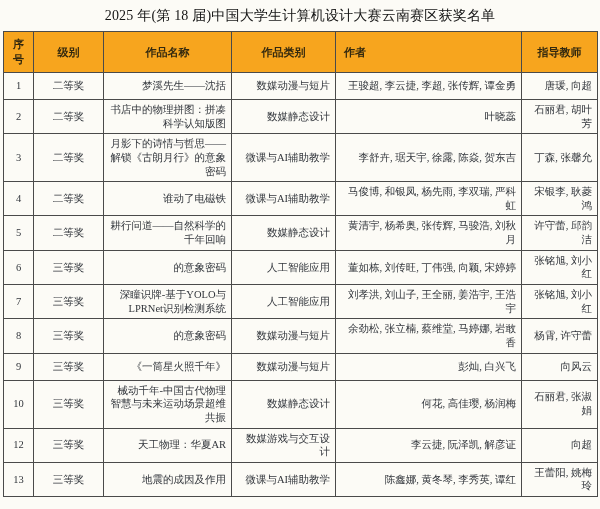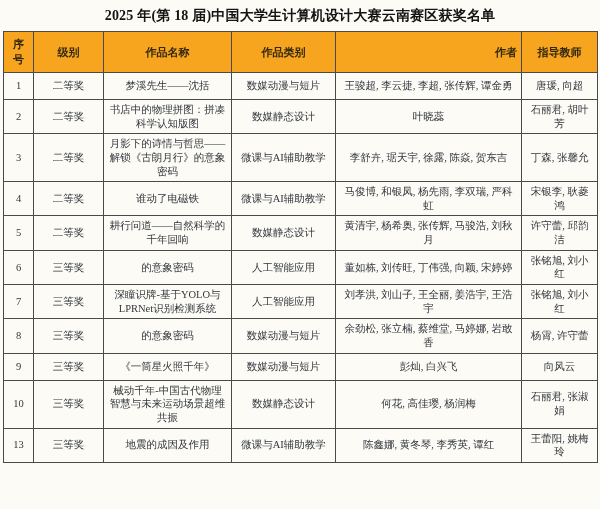--- a/index.html
+++ b/index.html
@@ -13,21 +13,21 @@
   html,body{margin:0;padding:0;}
   body{
     width:600px;
     background:var(--page-bg);
     font-family:"Liberation Serif","DejaVu Serif",serif;
     color:var(--body-text);
   }
   .page{width:600px;box-sizing:border-box;padding:2px 3px 4px 3px;}
   .doc-title{
     text-align:center;
-    font-weight:bold;
+    font-weight:normal;
     font-size:14px;
     color:var(--title-text);
     padding:5px 0 6px 0;
     letter-spacing:0.2px;
   }
   table.awards{
     border-collapse:collapse;
     table-layout:fixed;
     width:594px;
   }
@@ -37,31 +37,31 @@
     overflow:hidden;
   }
   .awards th{
     background:var(--header-bg);
     color:var(--header-text);
     font-size:11px;
     font-weight:bold;
     padding:5px 4px;
     text-align:center;
   }
-  .awards th.h-left{text-align:right;padding-left:8px;}
+  .awards th.h-left{text-align:left;padding-left:8px;}
   .awards td{
     font-size:10.5px;
     line-height:1.3;
     padding:3px 5px;
     vertical-align:middle;
     height:27px;
   }
   .c-no,.c-level{text-align:center;}
   .c-no{font-size:11px;}
-  .c-title,.c-category,.c-authors,.c-advisors{text-align:center;}
+  .c-title,.c-category,.c-authors,.c-advisors{text-align:right;}
 </style>
 </head>
 <body>
 
 <div class="page">
   <div class="doc-title">2025 年(第 18 届)中国大学生计算机设计大赛云南赛区获奖名单</div>
   <table class="awards">
     <colgroup>
       <col style="width:30px">
       <col style="width:70px">
@@ -155,20 +155,28 @@
   </tr>
         <tr>
     <td class="c-no">10</td>
     <td class="c-level">三等奖</td>
     <td class="c-title">械动千年-中国古代物理智慧与未来运动场景超维共振</td>
     <td class="c-category">数媒静态设计</td>
     <td class="c-authors">何花, 高佳璎, 杨润梅</td>
     <td class="c-advisors">石丽君, 张淑娟</td>
   </tr>
         <tr>
+    <td class="c-no">12</td>
+    <td class="c-level">三等奖</td>
+    <td class="c-title">天工物理：华夏AR</td>
+    <td class="c-category">数媒游戏与交互设计</td>
+    <td class="c-authors">李云捷, 阮泽凯, 解彦证</td>
+    <td class="c-advisors">向超</td>
+  </tr>
+        <tr>
     <td class="c-no">13</td>
     <td class="c-level">三等奖</td>
     <td class="c-title">地震的成因及作用</td>
     <td class="c-category">微课与AI辅助教学</td>
     <td class="c-authors">陈鑫娜, 黄冬琴, 李秀英, 谭红</td>
     <td class="c-advisors">王蕾阳, 姚梅玲</td>
   </tr>
       </tbody>
   </table>
 </div>

